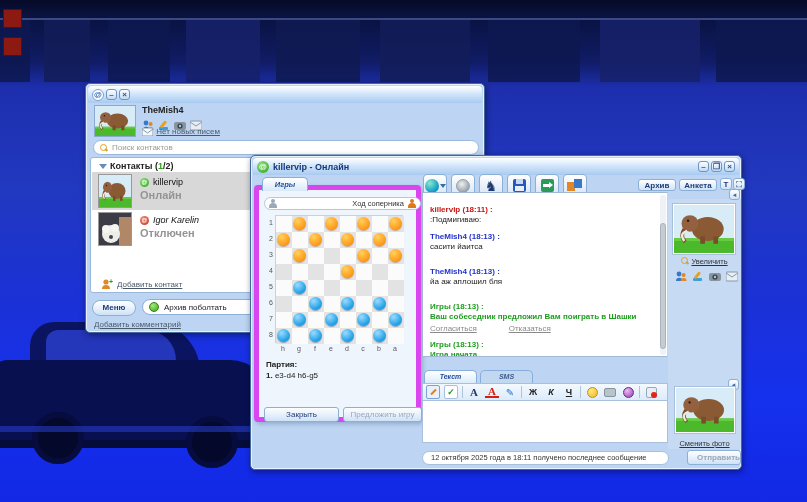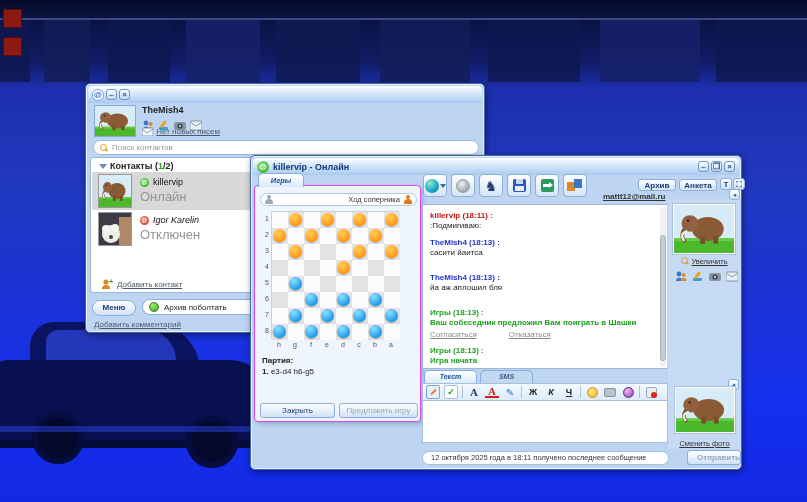--- a/index.html
+++ b/index.html
@@ -51,35 +51,35 @@
   .mag:before { content:""; position:absolute; left:0; top:0; width:5px; height:5px; border:1.5px solid #e0a020; border-radius:50%; }
   .mag:after { content:""; position:absolute; left:5px; top:5px; width:3px; height:1.5px; background:#e0a020; transform:rotate(45deg); }
   .clist { position:absolute; left:4px; top:73px; width:392px; height:136px; background:#fff; border:1px solid #9ab8dc; border-radius:3px; overflow:hidden; }
   .grp { position:absolute; left:8px; top:3px; font-size:9px; font-weight:bold; color:#222; }
   .tri { display:inline-block; width:0; height:0; border-left:4px solid transparent; border-right:4px solid transparent; border-top:5px solid #6a8ab8; margin-right:3px; }
   .cnt-on { color:#2ea418; }
   .crow { position:absolute; left:1px; width:389px; height:38px; }
   .crow.sel { background:#d8d8d8; }
   .crow .cava { position:absolute; left:6px; top:2px; width:34px; height:34px; border:1px solid #999; overflow:hidden; }
   .crow .cname { position:absolute; left:48px; top:5px; font-size:9px; color:#111; display:flex; gap:4px; align-items:center; }
-  .crow .cstat { position:absolute; left:48px; top:17px; font-size:13px; color:#949494; }
+  .crow .cstat { position:absolute; left:48px; top:17px; font-size:11px; color:#949494;font-weight:bold; }
   .small-at { width:9px; height:9px; border-radius:50%; font-size:6px; line-height:9px; text-align:center; color:#fff; font-weight:bold; }
   .addc { position:absolute; left:10px; top:121px; font-size:8px; display:flex; gap:4px; align-items:center; }
   .cw-bot { position:absolute; left:0px; top:212px; width:400px; height:38px; }
   .menu-btn { position:absolute; left:6px; top:4px; width:44px; height:16px; border-radius:8px; font-size:8px; font-weight:bold; line-height:14px; }
   .mood { position:absolute; left:56px; top:3px; width:337px; height:16px; background:#fff; border:1px solid #8ab0d8; border-radius:8px; display:flex; align-items:center; gap:5px; padding:0 6px; }
   .mood-ball { width:10px; height:10px; border-radius:50%; background:radial-gradient(circle at 35% 30%,#a8e87c,#3aa818); border:1px solid #2e8412; }
   .mood span { font-size:8px; color:#222; }
   .cmt { position:absolute; left:8px; top:24px; font-size:8px; }
 
   
   #gw { left:250px; top:155px; width:492px; height:315px; }
 
   
-  .gpan { position:absolute; left:3px; top:16px; width:167px; height:237px; background:#eef5fd; border:1px solid #d946ef; border-radius:4px; box-shadow:2px 2px 4px rgba(20,40,90,.25); }
+  .gpan { position:absolute; left:3px; top:16px; width:167px; height:237px; background:#eef5fd; border:5px solid #d946ef; border-radius:4px; box-shadow:2px 2px 4px rgba(20,40,90,.25); }
   .gtab { position:absolute; left:3px; top:-13px; width:46px; height:14px; border:1px solid #88aede; border-bottom:none; border-radius:5px 5px 0 0; background:linear-gradient(180deg,#ffffff,#d8e9fa); font-size:7.5px; font-weight:bold; color:#1e4c9a; text-align:center; line-height:13px; font-style:italic; }
   .ghead { position:absolute; left:5px; top:7px; width:157px; height:13px; background:#fff; border:1px solid #b0c8e4; border-radius:7px; display:flex; align-items:center; padding:0 4px; }
   .ghead .gturn { flex:1; text-align:right; font-size:7.5px; color:#333; margin-right:4px; }
   .pers { width:8px; height:9px; position:relative; }
   .pers:before { content:""; position:absolute; left:2px; top:0; width:4px; height:4px; border-radius:50%; }
   .pers:after { content:""; position:absolute; left:0px; top:4px; width:8px; height:5px; border-radius:4px 4px 0 0; }
   .pers.gray:before,.pers.gray:after { background:#9aa8b8; }
   .pers.orange:before,.pers.orange:after { background:#e07818; }
   .rowlbl { position:absolute; left:4px; top:25px; width:10px; }
   .rowlbl div { height:16px; font-size:7px; color:#555; text-align:right; line-height:16px; }
@@ -110,21 +110,21 @@
   .ftr:after { content:""; position:absolute; right:1px; top:3px; width:0; height:0; border-top:3.5px solid transparent; border-bottom:3.5px solid transparent; border-left:4px solid #fff; }
   .conf { position:relative; width:16px; height:14px; }
   .conf i { position:absolute; width:8px; height:9px; }
   .conf i:before { content:""; position:absolute; left:2px; top:0; width:4px; height:4px; border-radius:50%; background:inherit; }
   .conf i:after { content:""; position:absolute; left:0; top:4px; width:8px; height:5px; border-radius:4px 4px 0 0; background:inherit; }
   .conf .c1 { left:0; top:3px; background:#e08828; }
   .conf .c2 { left:7px; top:0; background:#3878c8; }
 
   .hbtn { position:absolute; height:12px; line-height:11px; font-weight:bold; }
   .email { position:absolute; left:352px; top:36px; font-size:8px; color:#333; text-decoration:underline; font-weight:bold; }
-  .msgs { position:absolute; left:171px; top:48px; width:246px; height:165px; background:#fff; border:1px solid #a0b8d4; border-right:1px solid #c4d4e8; padding:6px 7px; overflow:hidden; }
+  .msgs { position:absolute; left:171px; top:36px; width:246px; height:165px; background:#fff; border:1px solid #a0b8d4; border-right:1px solid #c4d4e8; padding:12px 7px; overflow:hidden; }
   .sb-track { position:absolute; right:1px; top:2px; width:6px; height:160px; background:#eef2f6; border-radius:3px; }
   .sb-thumb { position:absolute; right:0px; top:28px; width:6px; height:126px; background:#c4ccd4; border-radius:3px; border:1px solid #aab2ba; }
   .msg { margin-bottom:7px; }
   .msg .au { font-size:8px; font-weight:bold; line-height:10px; }
   .msg .tx { font-size:8px; color:#222; line-height:10px; }
   .m-red .au { color:var(--msg-red); }
   .m-blue .au { color:var(--msg-blue); }
   .m-green .au, .m-green .tx { color:var(--msg-green); font-weight:bold; }
   .msg .lks { font-size:8px; margin-top:2px; display:flex; gap:32px; }
   .msg .lks span { color:#8a8a8a; text-decoration:underline; }

